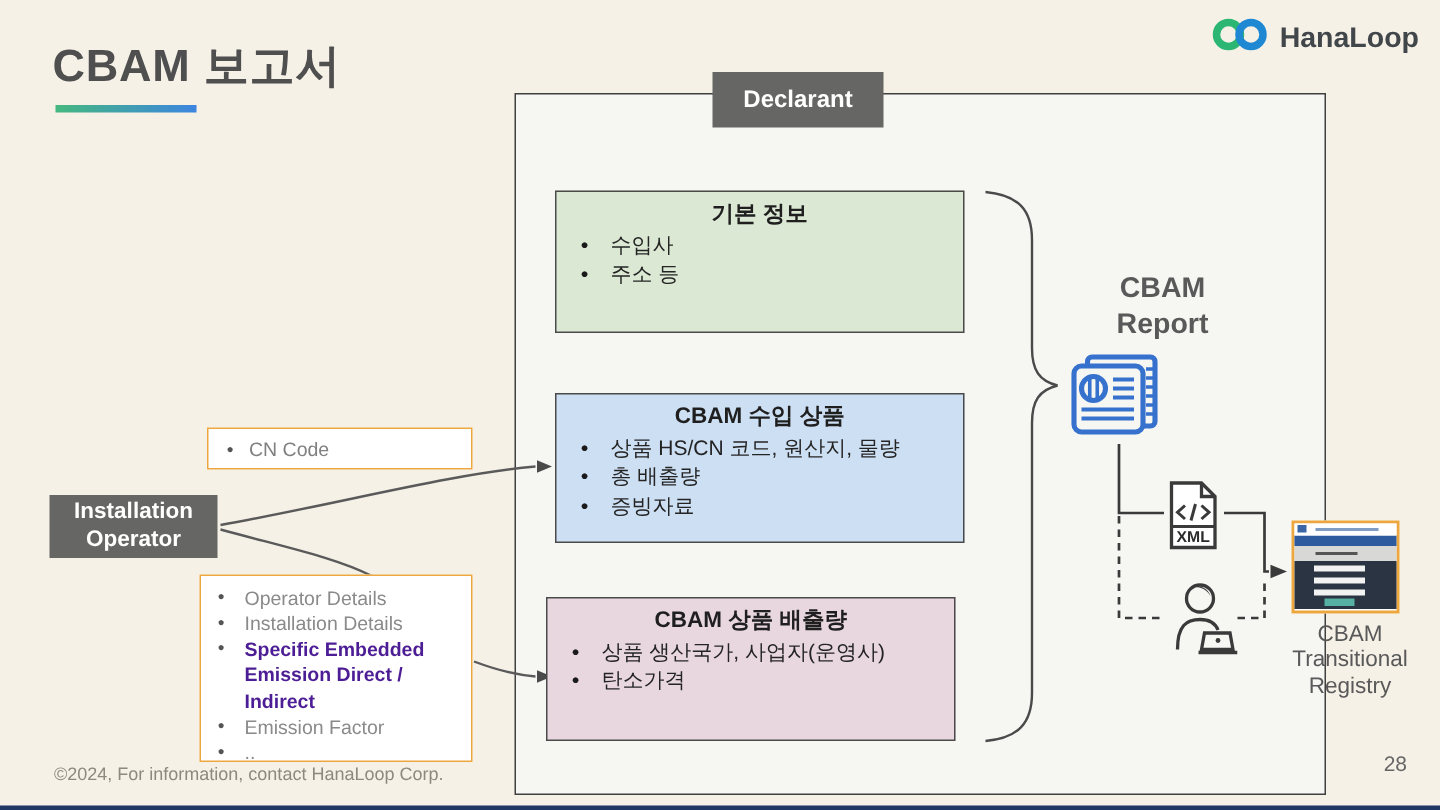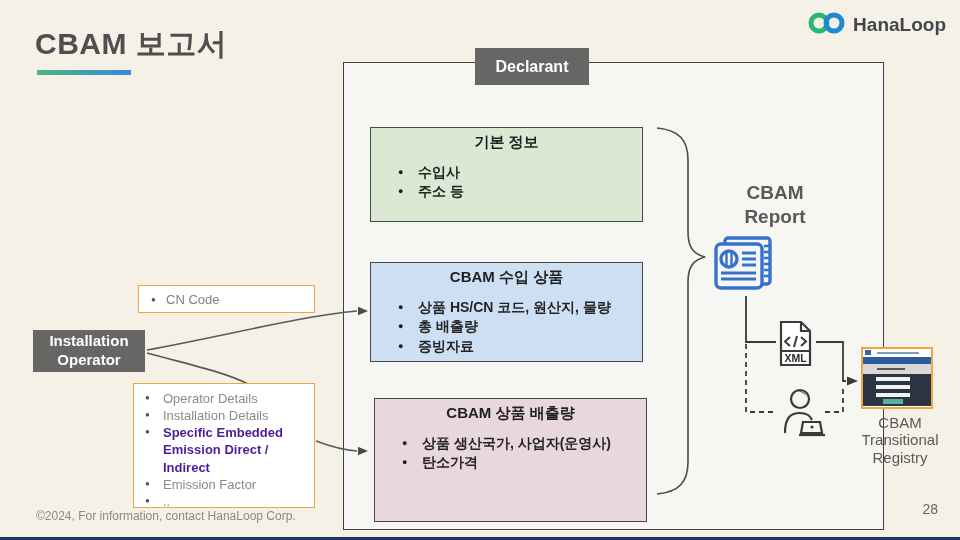--- a/index.html
+++ b/index.html
@@ -17,23 +17,23 @@
   .frame{position:absolute;left:343px;top:62px;width:539px;height:466px;background:#f6f6f3;border:1.5px solid #404040;}
   .gray-label{position:absolute;background:var(--label-gray,#666664);color:#ffffff;font-weight:700;
     display:flex;align-items:center;justify-content:center;text-align:center;}
   .declarant-label{left:475px;top:48px;width:114px;height:37px;font-size:16px;}
   .operator-label{left:33px;top:330px;width:112px;height:42px;font-size:15px;line-height:1.25;}
 
   
   .info-box{position:absolute;width:273px;border:1px solid #4a4a4a;box-sizing:border-box;padding:5px 10px 4px 10px;}
   .box-green{left:370px;top:127px;height:95px;background:var(--box-green,#dbe8d3);}
   .box-blue{left:370px;top:262px;height:100px;background:var(--box-blue,#cddff3);}
-  .box-pink{left:374px;top:398px;height:124px;background:var(--box-pink,#e9d7e0);}
+  .box-pink{left:364px;top:398px;height:96px;background:var(--box-pink,#e9d7e0);}
   .box-title{text-align:center;font-size:15px;font-weight:700;color:#1f1f1f;margin-bottom:2px;}
-  .box-list{list-style:none;margin:11px;padding:0;font-weight:bold;}
+  .box-list{list-style:none;margin:0;padding:0;}
   .box-list li{font-size:14px;color:#242424;line-height:1.38;padding-left:26px;position:relative;}
   .box-list li::before{content:"●";position:absolute;left:6px;font-size:9px;top:3px;color:#1a1a1a;}
 
   
   .orange-box{position:absolute;background:#ffffff;border:1.5px solid var(--orange-border,#eda73f);box-sizing:border-box;}
   .cn-box{left:138px;top:285px;width:177px;height:28px;display:flex;align-items:center;}
   .detail-box{left:133px;top:383px;width:182px;height:125px;padding:6px 4px 2px 2px;}
   .o-list{list-style:none;margin:0;padding:0;}
   .o-list li{font-size:13px;color:#8a8a8a;line-height:1.32;padding-left:27px;position:relative;}
   .o-list li::before{content:"●";position:absolute;left:9px;font-size:8px;top:3px;color:#555;}

